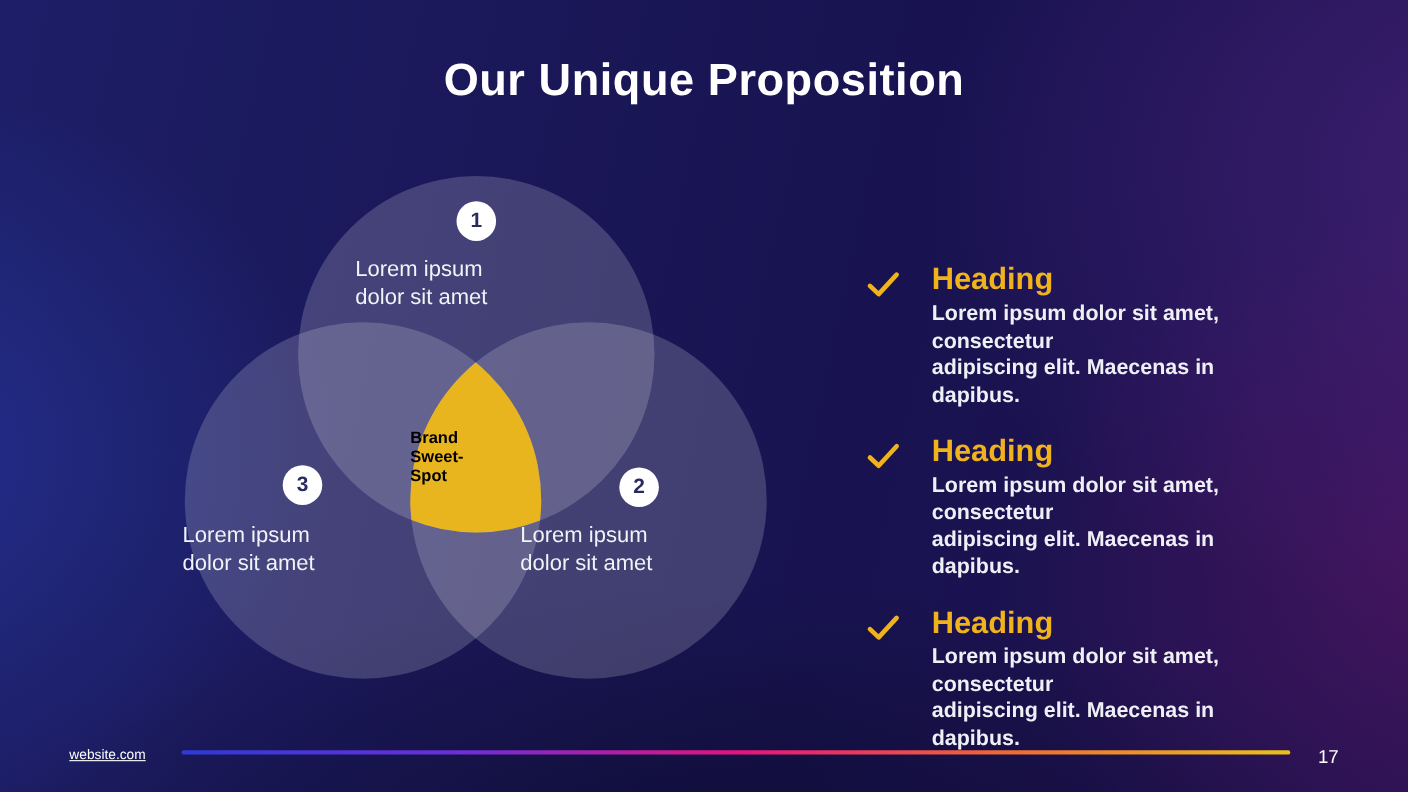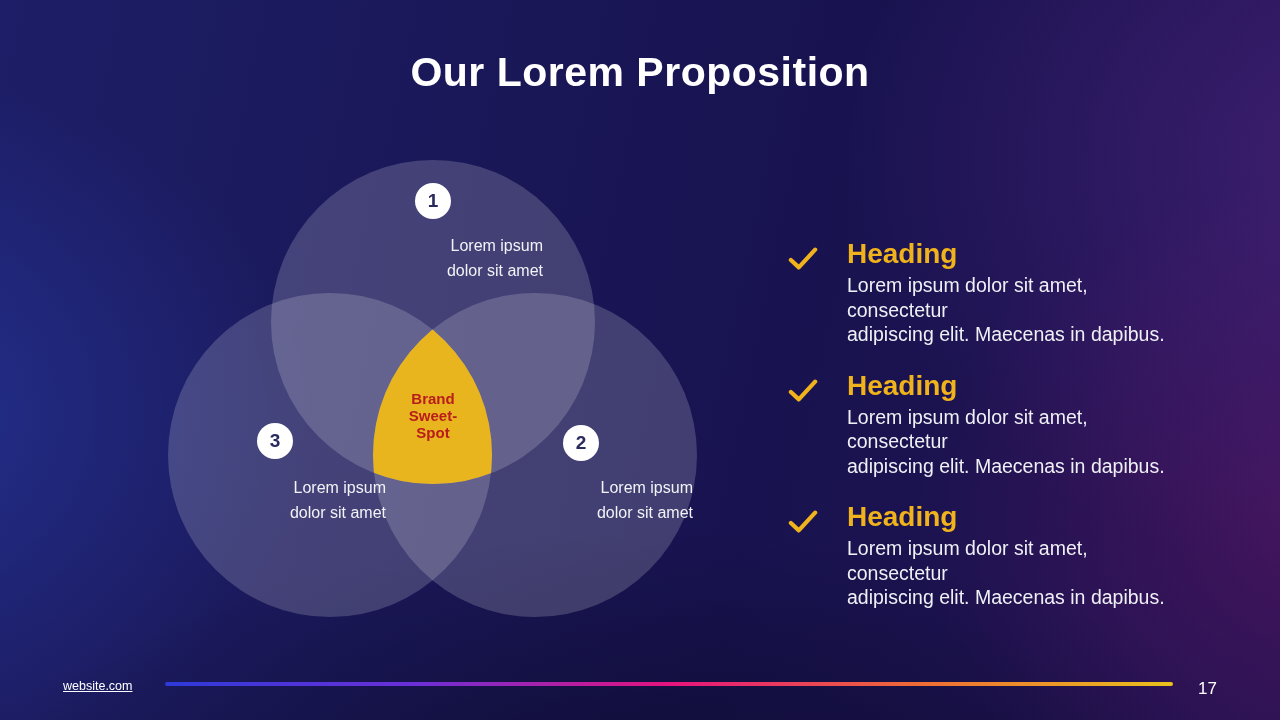--- a/index.html
+++ b/index.html
@@ -34,66 +34,67 @@
     background: #ffffff; color: #292a5e;
     display: flex; align-items: center; justify-content: center;
     font-size: 19px; font-weight: 700;
   }
   .badge-1 { left: 255px; top: 33px; }
   .badge-2 { left: 403px; top: 275px; }
   .badge-3 { left: 97px;  top: 273px; }
 
   .venn-label {
     position: absolute; width: 220px;
-    color: #f2f3f7; font-size: 16px; line-height: 25px;
-    text-align: right; white-space: pre-line;
+    color: #f2f3f7; font-size: 20px; line-height: 25px;
+    text-align: left; white-space: pre-line;
   }
   .label-1 { left: 163px; top: 83px; }
   .label-2 { left: 313px; top: 325px; }
   .label-3 { left: 6px;   top: 325px; }
 
   .sweetspot-label {
     position: absolute; left: 213px; top: 240px; width: 120px;
-    color: #b91c1c; font-size: 15px; font-weight: 700; line-height: 17px;
-    text-align: center; white-space: pre-line;
+    color: #000000; font-size: 15px; font-weight: 700; line-height: 17px;
+    text-align: left; white-space: pre-line;
   }
 
   
   .features { position: absolute; left: 788px; top: 239px; width: 400px; }
   .feature-block { display: flex; gap: 29px; margin-bottom: 24px; }
   .check-icon { flex: 0 0 30px; margin-top: 6px; }
   .feature-heading {
     margin: 0 0 4px 0;
     font-size: 28px; font-weight: 700; line-height: 30px;
     color: var(--accent, #F0B31C);
   }
   .feature-body {
     margin: 0;
     color: #eff0f6; font-size: 19.5px; line-height: 24.5px;
     white-space: pre-line;
+    font-weight: bold;
   }
 
   
   .footer-website {
     position: absolute; left: 63px; top: 679px;
     color: #ffffff; font-size: 12.5px; text-decoration: underline;
   }
   .footer-line {
     position: absolute; left: 165px; top: 682px;
     width: 1008px; height: 3.5px; border-radius: 2px;
   }
   .footer-pagenum {
     position: absolute; right: 63px; top: 679px;
     color: #ffffff; font-size: 17px;
   }
 </style>
 </head>
 <body>
 
-<h1 class="slide-title">Our Lorem Proposition</h1>
+<h1 class="slide-title">Our Unique Proposition</h1>
 
 <div class="venn">
   <svg width="550" height="480" viewBox="0 0 550 480">
     <defs>
       <clipPath id="clipLeft">
           <circle cx="170" cy="305" r="162"></circle>
         </clipPath>
       <clipPath id="clipRight">
           <circle cx="375" cy="305" r="162"></circle>
         </clipPath>

